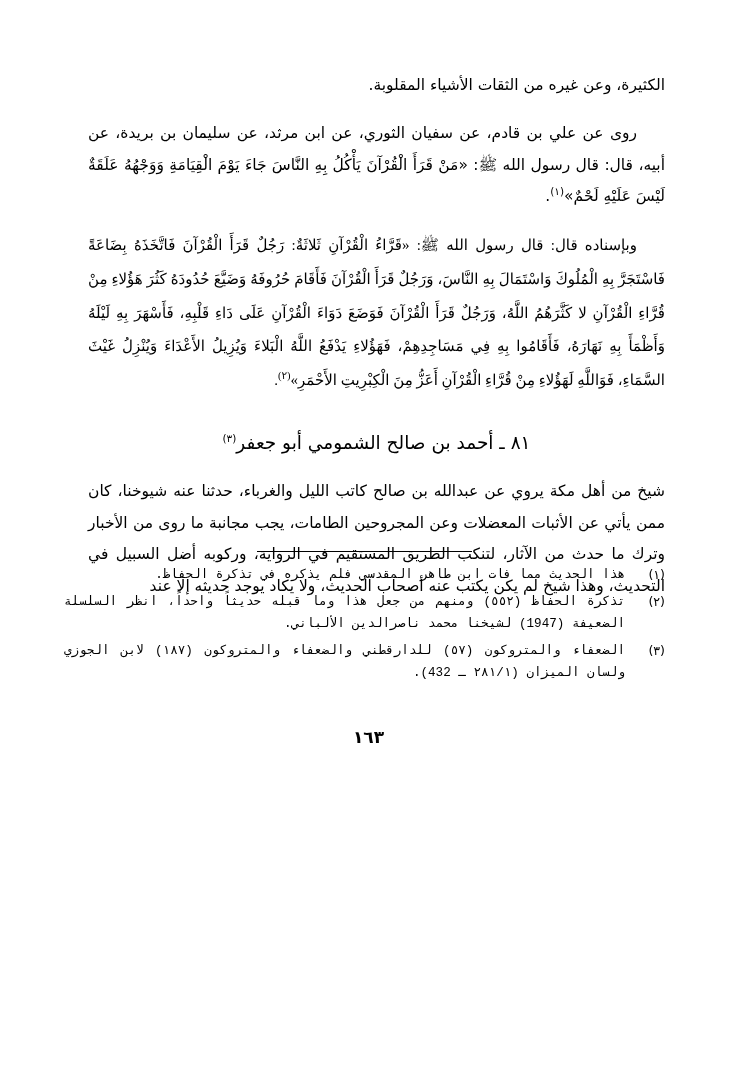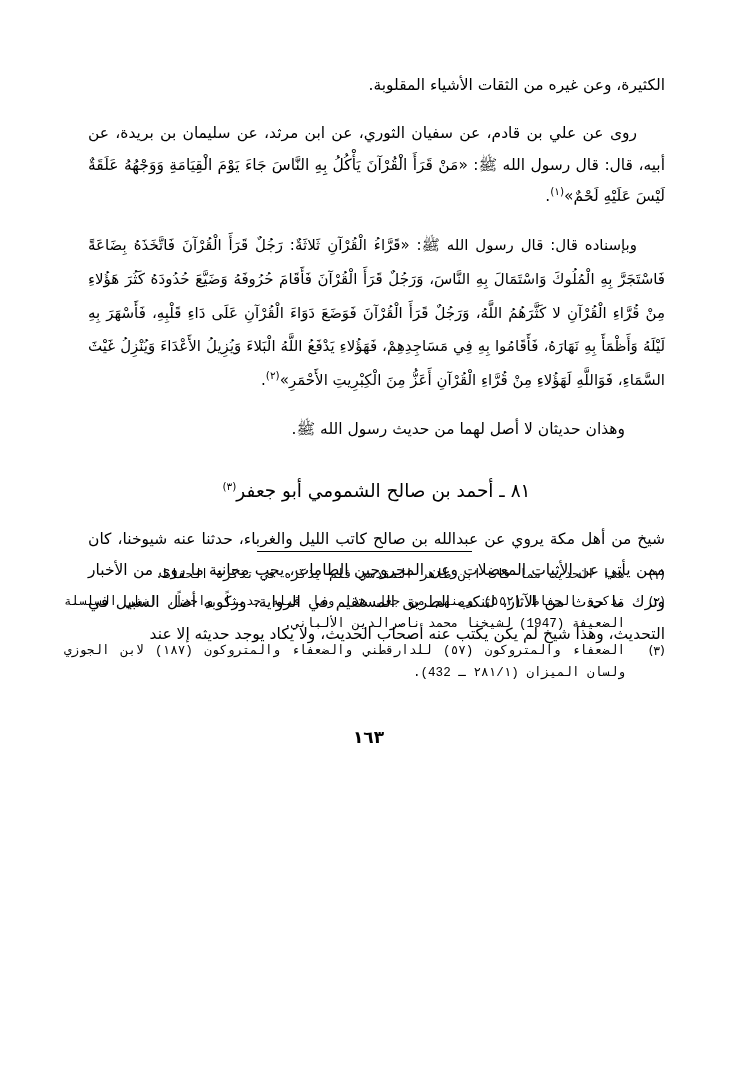--- a/index.html
+++ b/index.html
@@ -34,20 +34,21 @@
   }
   p.para.no-indent {
     text-indent: 0;
   }
   p.vocalized {
     font-size: 15px;
     line-height: 2.25;
     margin: 0 0 16px 0;
     text-indent: 28px;
     text-align: justify;
+    font-family: Liberation Serif, serif;
   }
   p.indent-block {
     margin: 0 0 16px 0;
     padding-right: 40px;
     text-indent: 0;
   }
   .section-heading {
     font-size: 18.5px;
     font-weight: normal;
     text-align: center;
@@ -107,21 +108,20 @@
 
   <div class="body-text">
 
     <p class="para no-indent">الكثيرة، وعن غيره من الثقات الأشياء المقلوبة.</p>
 
     <p class="para"><span>روى عن علي بن قادم، عن سفيان الثوري، عن ابن مرثد، عن سليمان بن بريدة، عن أبيه، قال: قال رسول الله ﷺ: «مَنْ قَرَأَ الْقُرْآنَ يَأْكُلُ بِهِ النَّاسَ جَاءَ يَوْمَ الْقِيَامَةِ وَوَجْهُهُ عَلَقَةٌ لَيْسَ عَلَيْهِ لَحْمٌ»</span><span class="sup">(١)</span><span>.</span></p>
 
     <p class="vocalized"><span>وبإسناده قال: قال رسول الله ﷺ: «قَرَّاءُ الْقُرْآنِ ثَلاثَةٌ: رَجُلٌ قَرَأَ الْقُرْآنَ فَاتَّخَذَهُ بِضَاعَةً فَاسْتَجَرَّ بِهِ الْمُلُوكَ وَاسْتَمَالَ بِهِ النَّاسَ، وَرَجُلٌ قَرَأَ الْقُرْآنَ فَأَقَامَ حُرُوفَهُ وَضَيَّعَ حُدُودَهُ كَثُرَ هَؤُلاءِ مِنْ قُرَّاءِ الْقُرْآنِ لا كَثَّرَهُمُ اللَّهُ، وَرَجُلٌ قَرَأَ الْقُرْآنَ فَوَضَعَ دَوَاءَ الْقُرْآنِ عَلَى دَاءِ قَلْبِهِ، فَأَسْهَرَ بِهِ لَيْلَهُ وَأَظْمَأَ بِهِ نَهَارَهُ، فَأَقَامُوا بِهِ فِي مَسَاجِدِهِمْ، فَهَؤُلاءِ يَدْفَعُ اللَّهُ الْبَلاءَ وَيُزِيلُ الأَعْدَاءَ وَيُنْزِلُ غَيْثَ السَّمَاءِ، فَوَاللَّهِ لَهَؤُلاءِ مِنْ قُرَّاءِ الْقُرْآنِ أَعَزُّ مِنَ الْكِبْرِيتِ الأَحْمَرِ»</span><span class="sup">(٢)</span><span>.</span></p>
 
 
-    <p class="para indent-block">وهذان حديثان لا أصل لهما من حديث رسول الله ﷺ.</p>
 
     <h2 class="section-heading"><span>٨١ ـ أحمد بن صالح الشمومي أبو جعفر</span><span class="sup">(٣)</span></h2>
 
     <p class="para no-indent">شيخ من أهل مكة يروي عن عبدالله بن صالح كاتب الليل والغرباء، حدثنا عنه شيوخنا، كان ممن يأتي عن الأثبات المعضلات وعن المجروحين الطامات، يجب مجانبة ما روى من الأخبار وترك ما حدث من الآثار، لتنكب الطريق المستقيم في الرواية، وركوبه أضل السبيل في التحديث، وهذا شيخ لم يكن يكتب عنه أصحاب الحديث، ولا يكاد يوجد حديثه إلا عند</p>
 
   </div>
 
   <div class="footnotes">
     <div class="fn-rule"></div>
 

